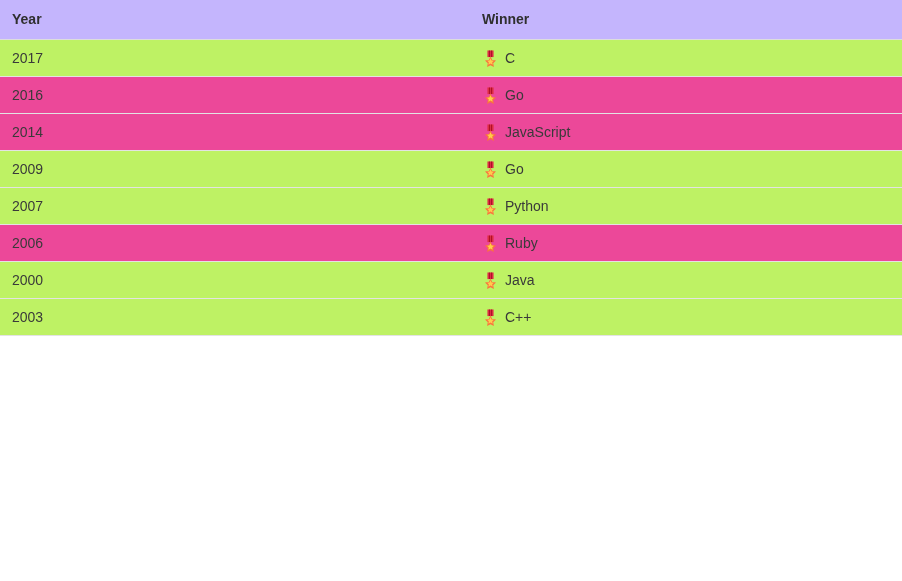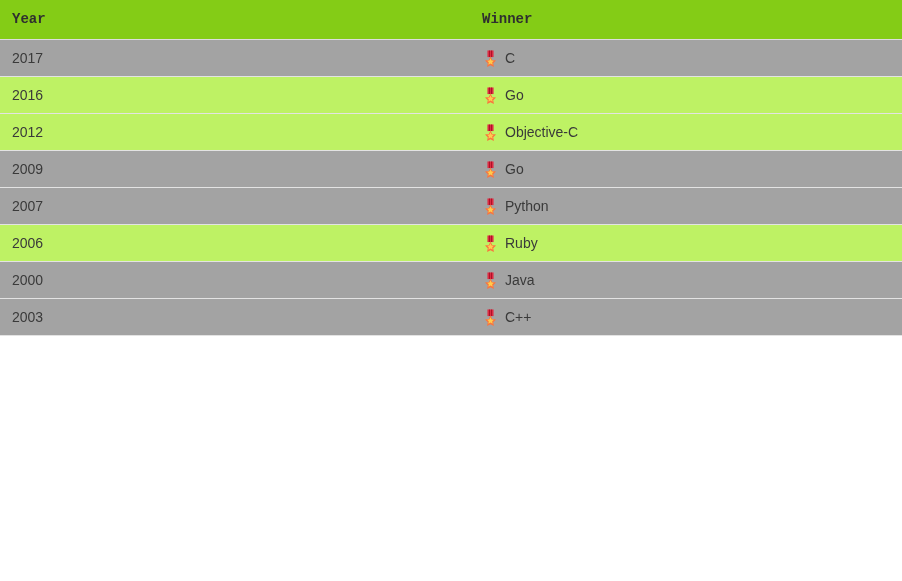--- a/index.html
+++ b/index.html
@@ -23,43 +23,42 @@
     width: 902px;
     border-collapse: collapse;
     table-layout: fixed;
     font-size: 14px;
   }
 
   table.winners-table col.col-year { width: 470px; }
   table.winners-table col.col-winner { width: 432px; }
 
   thead tr.header-row {
-    background: #84cc16;
-    font-family: Liberation Mono, monospace;
+    background: #c4b5fd;
   }
 
   thead th {
     text-align: left;
     font-weight: bold;
     color: #2f2f2f;
     font-size: 14px;
     height: 39px;
     line-height: 39px;
     padding: 0 0 0 12px;
     border-bottom: 1px solid #dddddd;
     vertical-align: middle;
     white-space: nowrap;
   }
 
   tbody tr {
     height: 36px;
   }
 
-  tbody tr.row-odd { background: #a3a3a3; }
-  tbody tr.row-even { background: #bef264; }
+  tbody tr.row-odd { background: #bef264; }
+  tbody tr.row-even { background: #ec4899; }
 
   tbody td {
     height: 36px;
     padding: 0 0 0 12px;
     border-bottom: 1px solid #e3e3e3;
     color: #3a3a3a;
     font-size: 14px;
     vertical-align: middle;
     white-space: nowrap;
     overflow: hidden;
@@ -136,32 +135,32 @@
                   <path fill="#a0041e" d="M14.8 1h1.6v14h-1.6zM19.6 1h1.6v14h-1.6z"></path>
                   <path fill="#fa743e" d="M18 13.6l3.6 7.4 8.1 1.2-5.9 5.7 1.4 8.1-7.2-3.8-7.2 3.8 1.4-8.1-5.9-5.7 8.1-1.2z"></path>
                   <path fill="#ffcc4d" d="M18 17.4l2.2 4.6 5 .7-3.6 3.5.9 5-4.5-2.4-4.5 2.4.9-5-3.6-3.5 5-.7z"></path>
                 </svg>
               </span>
               <span class="winner-label">Go</span>
             </span>
           </td>
         </tr>
         <tr class="row-even">
-          <td class="cell-year">2012</td>
-          <td class="cell-winner">
-            <span class="winner-cell-inner">
-              <span class="medal-icon">
-                <svg viewBox="0 0 36 36" xmlns="http://www.w3.org/2000/svg">
-                  <path fill="#dd2e44" d="M11.5 1h13v14h-13z"></path>
-                  <path fill="#a0041e" d="M14.8 1h1.6v14h-1.6zM19.6 1h1.6v14h-1.6z"></path>
-                  <path fill="#fa743e" d="M18 13.6l3.6 7.4 8.1 1.2-5.9 5.7 1.4 8.1-7.2-3.8-7.2 3.8 1.4-8.1-5.9-5.7 8.1-1.2z"></path>
-                  <path fill="#ffcc4d" d="M18 17.4l2.2 4.6 5 .7-3.6 3.5.9 5-4.5-2.4-4.5 2.4.9-5-3.6-3.5 5-.7z"></path>
-                </svg>
-              </span>
-              <span class="winner-label">Objective-C</span>
+          <td class="cell-year">2014</td>
+          <td class="cell-winner">
+            <span class="winner-cell-inner">
+              <span class="medal-icon">
+                <svg viewBox="0 0 36 36" xmlns="http://www.w3.org/2000/svg">
+                  <path fill="#dd2e44" d="M11.5 1h13v14h-13z"></path>
+                  <path fill="#a0041e" d="M14.8 1h1.6v14h-1.6zM19.6 1h1.6v14h-1.6z"></path>
+                  <path fill="#fa743e" d="M18 13.6l3.6 7.4 8.1 1.2-5.9 5.7 1.4 8.1-7.2-3.8-7.2 3.8 1.4-8.1-5.9-5.7 8.1-1.2z"></path>
+                  <path fill="#ffcc4d" d="M18 17.4l2.2 4.6 5 .7-3.6 3.5.9 5-4.5-2.4-4.5 2.4.9-5-3.6-3.5 5-.7z"></path>
+                </svg>
+              </span>
+              <span class="winner-label">JavaScript</span>
             </span>
           </td>
         </tr>
         <tr class="row-odd">
           <td class="cell-year">2009</td>
           <td class="cell-winner">
             <span class="winner-cell-inner">
               <span class="medal-icon">
                 <svg viewBox="0 0 36 36" xmlns="http://www.w3.org/2000/svg">
                   <path fill="#dd2e44" d="M11.5 1h13v14h-13z"></path>

